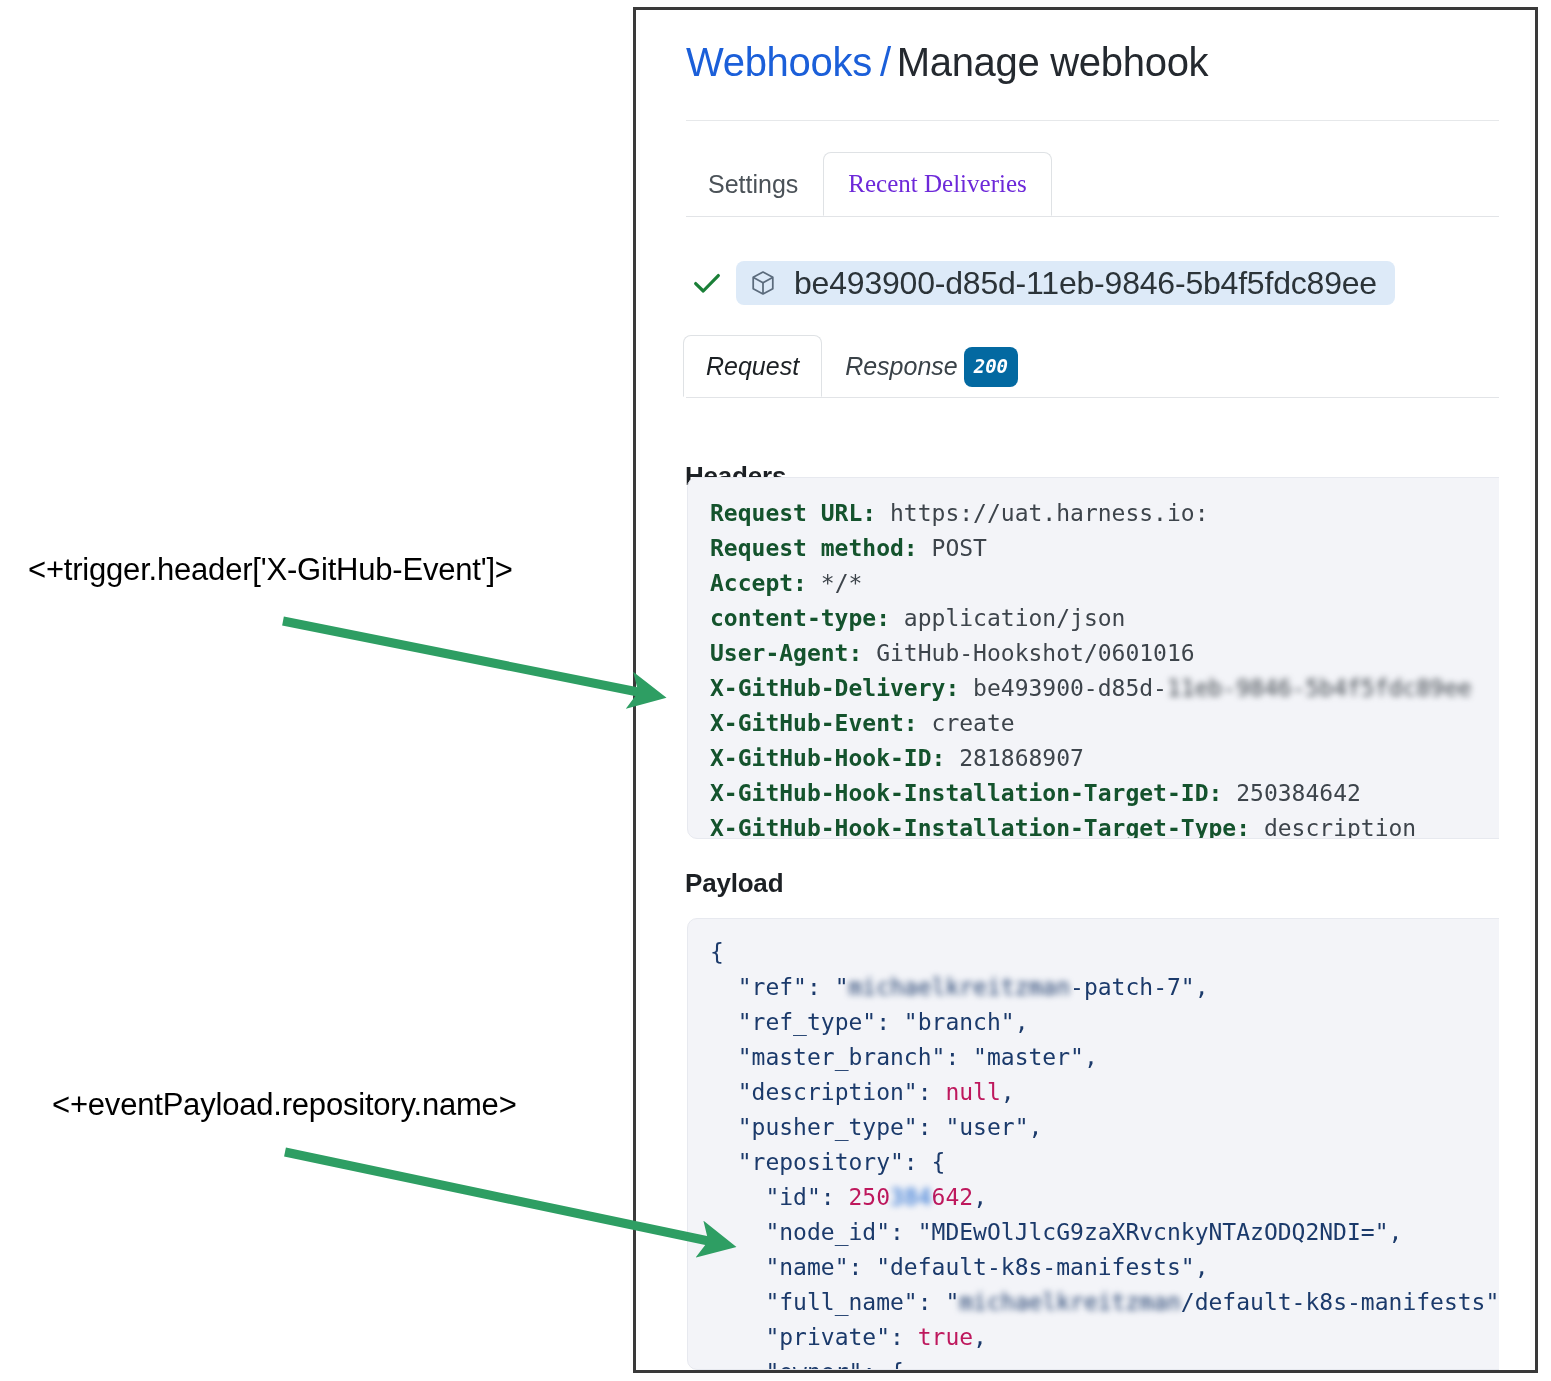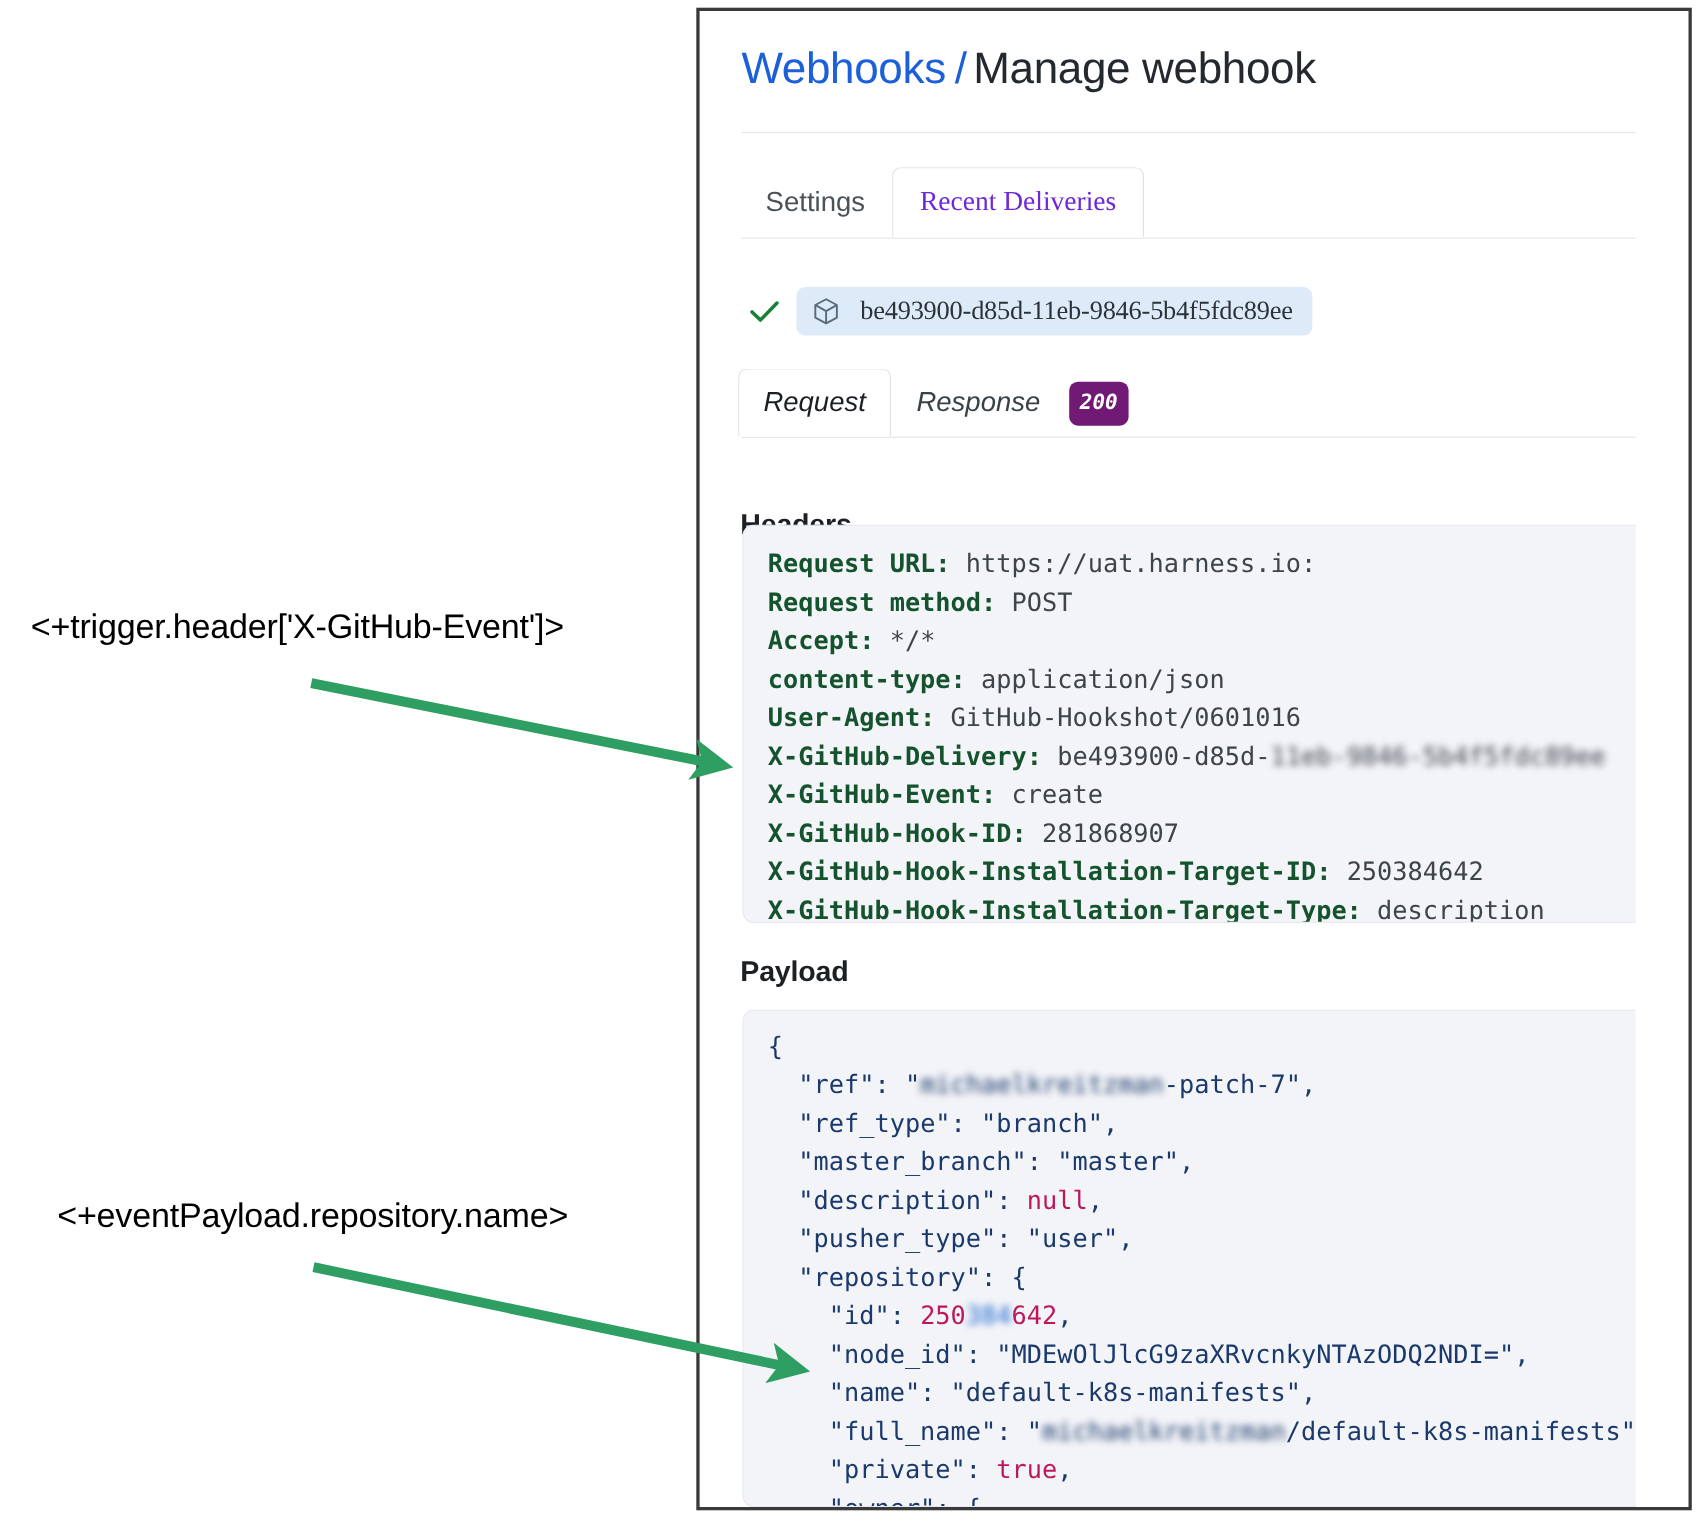--- a/index.html
+++ b/index.html
@@ -42,21 +42,21 @@
     width: 905px;
     height: 1366px;
     background: #ffffff;
     border: 3px solid #3a3a3a;
     box-sizing: border-box;
     overflow: hidden;
     z-index: 10;
   }
   .panel-inner {
     position: absolute;
-    left: 0; top: 0;
+    left: 12px; top: 0;
     width: 851px;
     height: 1360px;
     overflow: hidden;
   }
 
   
   #page-title {
     position: absolute;
     left: 38px;
     top: 30px;
@@ -142,22 +142,22 @@
     padding: 6px 18px 6px 12px;
     height: 44px;
     box-sizing: border-box;
   }
   #delivery-cube-icon {
     width: 30px; height: 30px;
     margin-right: 16px;
     display: flex; align-items: center; justify-content: center;
   }
   #delivery-id {
-    font-family: Liberation Serif, serif;
-    font-size: 24px;
+    font-family: Liberation Sans, sans-serif;
+    font-size: 32px;
     color: #2b3338;
     letter-spacing: -0.2px;
     white-space: nowrap;
   }
 
   
   #sub-tabs {
     position: absolute;
     left: 35px;
     top: 325px;
@@ -192,22 +192,22 @@
     border: 1px solid #dfe2e5;
     border-bottom: 1px solid #ffffff;
     border-radius: 8px 8px 0 0;
     position: relative;
     z-index: 3;
   }
   #status-badge {
     display: inline-flex;
     align-items: center;
     justify-content: center;
-    margin-left: 26px;
-    background: #701a75;
+    margin-left: 6px;
+    background: #0369a1;
     color: #ffffff;
     border-radius: 8px;
     font-family: "DejaVu Sans Mono", monospace;
     font-size: 19px;
     font-weight: 700;
     padding: 20px 10px;
     line-height: 1;
     height: 30px;
     box-sizing: border-box;
   }

